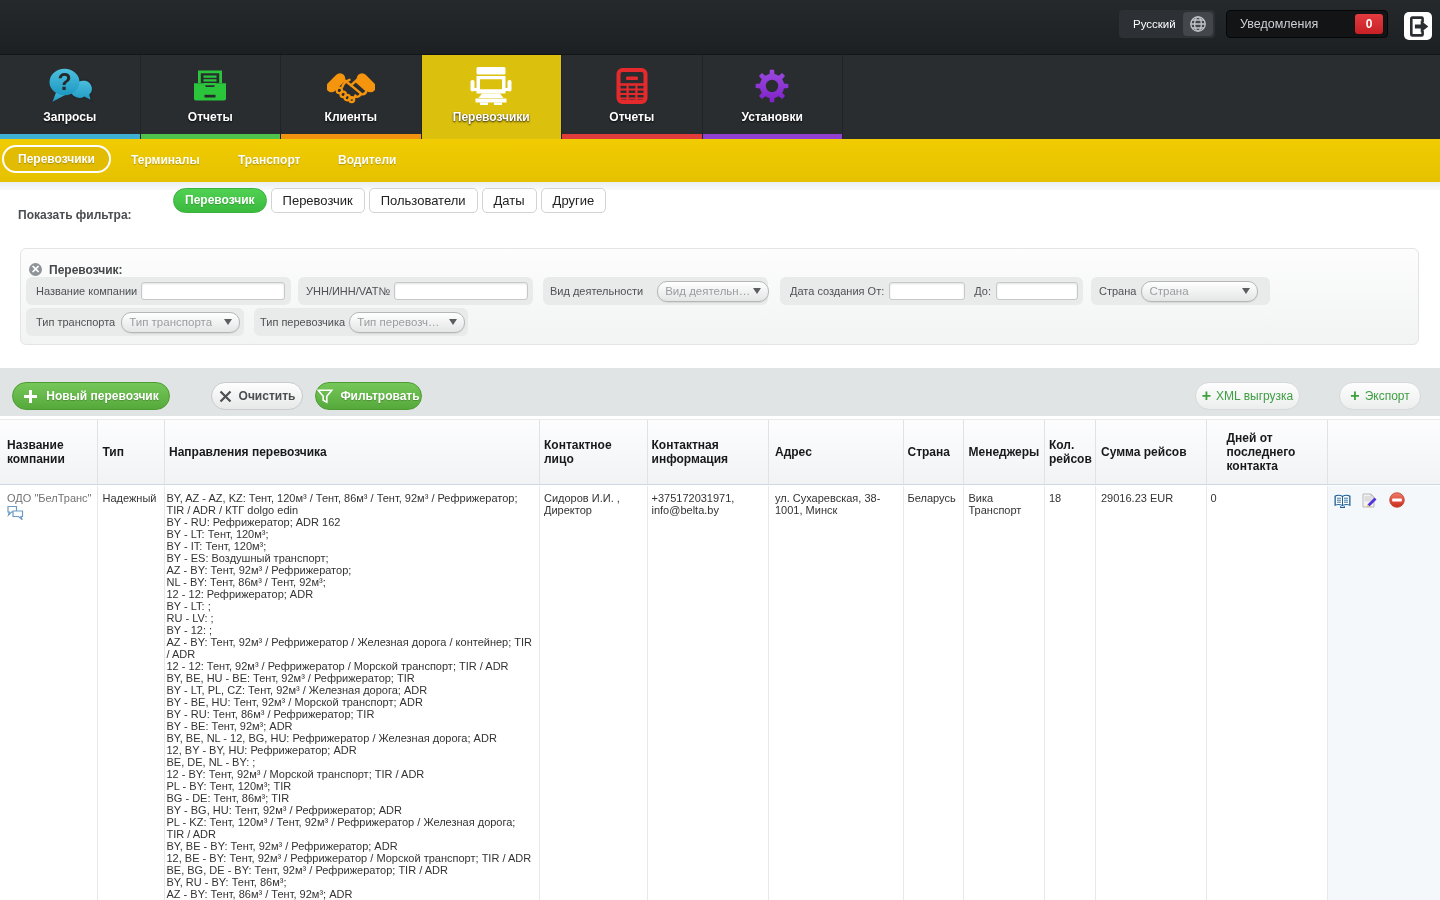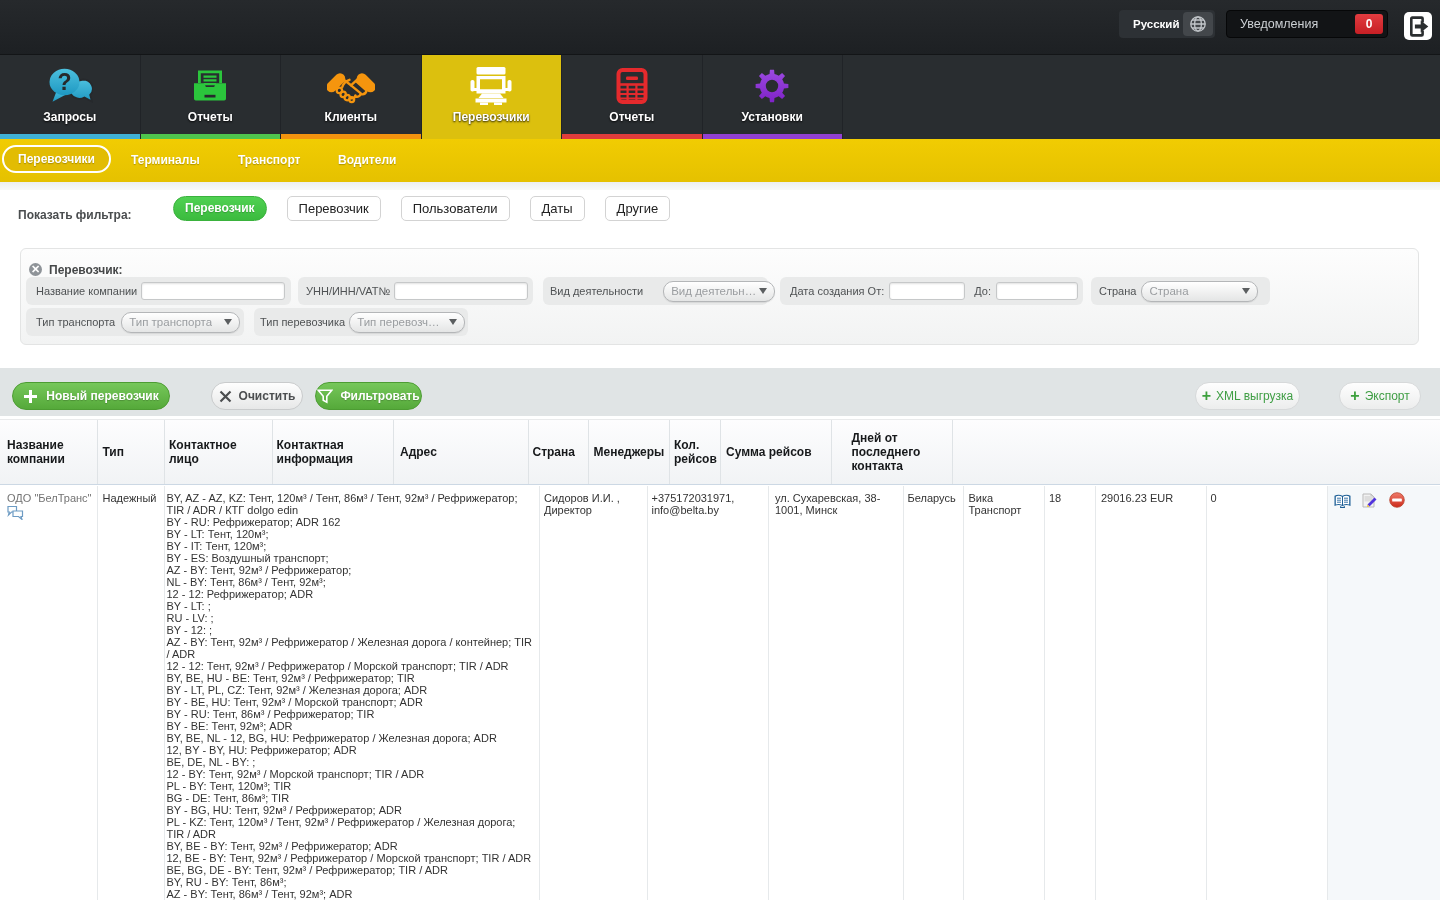--- a/index.html
+++ b/index.html
@@ -1,37 +1,37 @@
 <!DOCTYPE html>
 <html><head><meta charset="utf-8"><style>
 *{margin:0;padding:0;box-sizing:border-box}
 html,body{width:1440px;height:900px;overflow:hidden;background:#fff;font-family:"Liberation Sans",sans-serif}
 body{position:relative}
 
 .topbar{position:absolute;left:0;top:0;width:1440px;height:55px;background:linear-gradient(#26292c,#1d2023);border-bottom:1px solid #131517}
 .lang{position:absolute;left:1119px;top:10px;width:96px;height:28px;background:#2d3135;border-radius:4px;display:flex;align-items:center}
-.lang .txt{color:#fff;font-weight:bold;font-size:11.5px;padding-left:14px}
+.lang .txt{color:#fff;font-weight:normal;font-size:11.5px;padding-left:14px}
 .lang .globe{position:absolute;right:2px;top:2px;width:30px;height:24px;background:#43474b;border-radius:4px;display:flex;align-items:center;justify-content:center}
 .notif{position:absolute;left:1226px;top:10px;width:162px;height:28px;background:#121416;border:1px solid #060708;border-radius:4px;display:flex;align-items:center;color:#cdd1d5;font-size:12.5px;padding-left:13px}
 .badge{position:absolute;right:4px;top:3px;width:28px;height:20px;background:linear-gradient(#e23c40,#c61f25);border-radius:3px;color:#fff;font-weight:bold;font-size:12px;text-align:center;line-height:20px}
 .exit{position:absolute;left:1404px;top:12px;width:28px;height:28px;background:#fff;border-radius:5px;display:flex;align-items:center;justify-content:center}
 
 .nav{position:absolute;left:0;top:55px;width:1440px;height:84px;background:#292d30;display:flex}
 .tab{width:140.5px;height:84px;position:relative;border-right:1px solid #202327;text-align:center}
 .tab .ticon{height:39px;margin-top:11px;display:flex;align-items:center;justify-content:center}
 .tab .tlabel{margin-top:5px;color:#fff;font-weight:bold;font-size:12px;text-shadow:0 1px 2px rgba(0,0,0,.9)}
 .tab .strip{position:absolute;left:0;bottom:0;width:100%;height:5px}
 .tab.active{background:#dcc00e}
 
 .subnav{position:absolute;left:0;top:139px;width:1440px;height:43px;background:linear-gradient(#f1cc02,#e5c100)}
 .spill{position:absolute;left:2px;top:6px;width:109px;height:28px;background:#e2bc03;border:2px solid #fff;border-radius:15px;color:#fff;font-weight:bold;font-size:12px;text-align:center;line-height:24px;text-shadow:0 1px 1px rgba(0,0,0,.25)}
 .slink{position:absolute;top:14px;color:#fff;font-weight:bold;font-size:12px;text-shadow:0 1px 1px rgba(0,0,0,.25)}
 
 .showlbl{position:absolute;left:18px;top:208px;font-weight:bold;font-size:12px;color:#4a4d4f}
-.fpills{position:absolute;left:173px;top:196px;display:flex;gap:20px}
+.fpills{position:absolute;left:173px;top:188px;display:flex;gap:4px}
 .fpill{height:25px;line-height:23px;padding:0 11px;border-radius:5px;font-size:13px;background:#fff;border:1px solid #d3d3d3;color:#222}
 .fpill.on{border-radius:13px;background:linear-gradient(#50d152,#3bbb3e);border:1px solid #3ab23d;color:#fff;font-weight:bold;font-size:12px;text-shadow:0 1px 1px rgba(0,0,0,.2)}
 
 .panel{position:absolute;left:20px;top:248px;width:1399px;height:97px;background:linear-gradient(#fdfdfd,#f2f3f3);border:1px solid #e3e4e4;border-radius:6px}
 .ptitle{position:absolute;left:28px;top:14px;font-weight:bold;font-size:12px;color:#454748}
 .pclose{position:absolute;left:8px;top:14px;width:13px;height:13px;border-radius:50%;background:#8e9398;color:#fff;font-size:11px;line-height:13px;text-align:center;font-weight:bold}
 .grp{position:absolute;height:28px;background:#e9eaea;border-radius:6px;display:flex;align-items:center}
 .grp label{font-size:11px;color:#4f5254;white-space:nowrap}
 .grp input{height:18px;border:1px solid #c6c8c9;border-radius:3px;background:#fff;box-shadow:inset 0 1px 2px rgba(0,0,0,.12);outline:none}
 .sel{white-space:nowrap;height:21px;border:1px solid #b4b6b8;border-radius:10px;background:linear-gradient(#fff,#e4e5e5);color:#9a9da0;font-size:11.5px;display:flex;align-items:center;justify-content:space-between;padding:0 7px;box-shadow:0 1px 1px rgba(0,0,0,.08)}
@@ -204,21 +204,21 @@
  <div class="grp" style="left:5px;top:28px;width:265px">
       <label style="margin-left:10px">Название компании</label>
       <input style="margin-left: 4px; width: 144px;">
     </div>
  <div class="grp" style="left:277px;top:28px;width:235px">
       <label style="margin-left:8px">УНН/ИНН/VAT№</label>
       <input style="margin-left: 4px; width: 134px;">
     </div>
  <div class="grp" style="left:522px;top:28px;width:225px">
       <label style="margin-left:7px">Вид деятельности</label>
-      <div class="sel" style="margin-left:20px;width:112px">
+      <div class="sel" style="margin-left:14px;width:112px">
         <span>Вид деятельн…</span>
         <span class="arr"></span>
       </div>
     </div>
  <div class="grp" style="left:759px;top:28px;width:303px">
       <label style="margin-left:10px">Дата создания От:</label>
       <input style="margin-left: 5px; width: 76px;">
       <label style="margin-left:9px">До:</label>
       <input style="margin-left: 5px; width: 82px;">
     </div>
@@ -253,20 +253,21 @@
       </svg>Очистить</div>
  <div class="btn green" style="left:315px;width:107px"><svg width="16" height="15" viewBox="0 0 16 15" style="margin-right:7px">
         <path d="M1.3 1.3 H14.7 L9.8 7.3 V13.2 L6.2 11.3 V7.3 Z" fill="none" stroke="#fff" stroke-width="1.6"></path>
       </svg>Фильтровать</div>
  <div class="btn light" style="left:1195px;width:105px"><span style="color:#3da03d;font-size:16px;font-weight:bold;margin-right:5px;line-height:12px">+</span>XML выгрузка</div>
  <div class="btn light" style="left:1339px;width:82px"><span style="color:#3da03d;font-size:16px;font-weight:bold;margin-right:5px;line-height:12px">+</span>Экспорт</div>
 </div>
 <div class="thead">
  <div class="th" style="width:97.5px;padding-left:7px">Название<br>компании</div>
  <div class="th" style="width:67.5px">Тип</div>
+ <div class="th" style="width:375px;padding-left:4px">Направления перевозчика</div>
  <div class="th" style="width:107.5px;padding-left:4px">Контактное<br>лицо</div>
  <div class="th" style="width:121.5px;padding-left:4px">Контактная<br>информация</div>
  <div class="th" style="width:134.5px;padding-left:6px">Адрес</div>
  <div class="th" style="width:60px;padding-left:4px">Страна</div>
  <div class="th" style="width:81.5px;padding-left:5px">Менеджеры</div>
  <div class="th" style="width:51px;padding-left:4px">Кол.<br>рейсов</div>
  <div class="th" style="width:110.5px;padding-left:5px">Сумма рейсов</div>
  <div class="th" style="width:121.5px;padding-left:20px">Дней от<br>последнего<br>контакта</div>
  <div class="th" style="width:112px;border-right:none"></div>
 </div>

